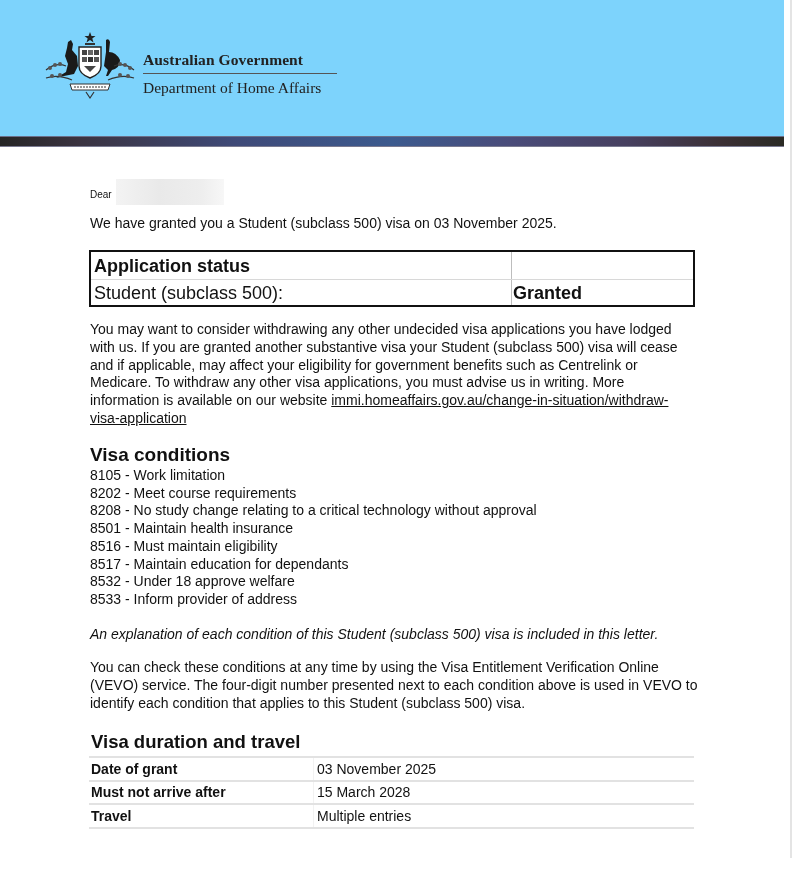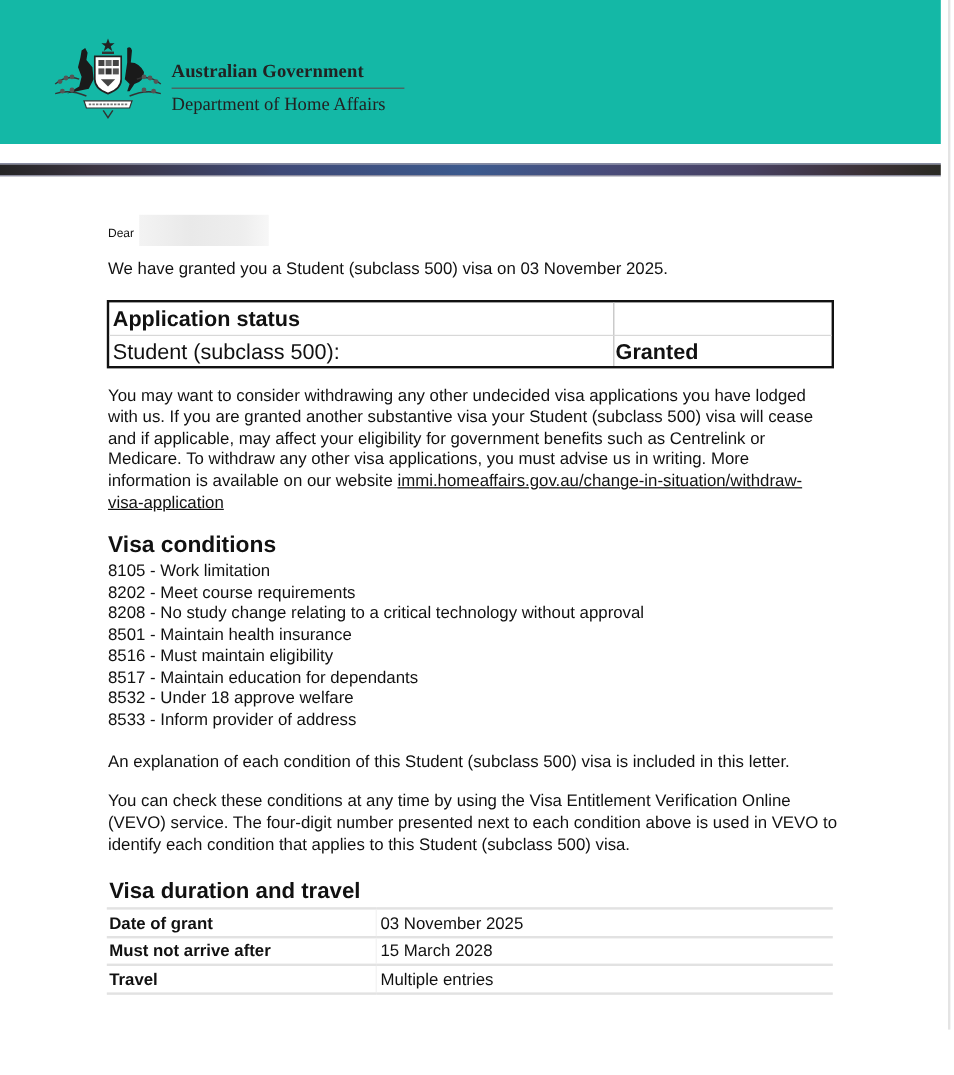--- a/index.html
+++ b/index.html
@@ -2,22 +2,22 @@
 <html><head>
   <meta charset="utf-8">
   <style>
     html, body { margin: 0; padding: 0; }
     body {
       width: 795px; height: 896px; overflow: hidden; background: #ffffff;
       font-family: "Liberation Sans", sans-serif; color: #111;
       position: relative;
     }
     .header {
-      position: absolute; left: 0; top: 0; width: 784px; height: 120px;
-      background: #14b8a6;
+      position: absolute; left: 0; top: 0; width: 784px; height: 136px;
+      background: #7dd3fc;
     }
     .crest { position: absolute; left: 42px; top: 30px; width: 96px; height: 70px; }
     .gov-block { position: absolute; left: 143px; top: 50px; width: 194px; }
     .gov-name {
       font-family: "Liberation Serif", serif; font-weight: bold; font-size: 15.5px;
       color: #222; line-height: 20px; letter-spacing: 0.1px;
     }
     .gov-rule { height: 1px; background: #555; margin: 3px 0 4px 0; width: 194px; }
     .dept-name {
       font-family: "Liberation Serif", serif; font-weight: normal; font-size: 15.5px;
@@ -46,21 +46,21 @@
     }
     .status-table .vdiv { position: absolute; left: 420px; top: 0; bottom: 0; width: 1px; background: #bdbdbd; }
     .status-table .hdiv { position: absolute; left: 0; right: 0; top: 27px; height: 1px; background: #d8d8d8; }
     .status-title { position: absolute; left: 3px; top: 3px; font-size: 18px; font-weight: bold; line-height: 22px; }
     .status-label { position: absolute; left: 3px; top: 30px; font-size: 18px; line-height: 22px; }
     .status-value { position: absolute; left: 422px; top: 30px; font-size: 18px; font-weight: bold; line-height: 22px; }
     .withdraw { top: 321px; width: 600px; }
     .withdraw a { color: #111; text-decoration: underline; }
     .h-conditions { position: absolute; left: 90px; top: 444px; font-size: 19px; font-weight: bold; line-height: 22px; }
     .cond-list { position: absolute; left: 90px; top: 467px; font-size: 14px; line-height: 17.7px; margin: 0; padding: 0; list-style: none; }
-    .explain { top: 626px; }
+    .explain { top: 626px; font-style: italic; }
     .vevo { top: 659px; width: 610px; }
     .h-duration { position: absolute; left: 91px; top: 731px; font-size: 18.5px; font-weight: bold; line-height: 22px; }
     .dur-table { position: absolute; left: 89px; top: 756px; width: 605px; border-collapse: collapse; }
     .dur-table td {
       font-size: 14px; line-height: 18px; height: 21.5px; padding: 0 0 0 2px;
       border-top: 2px solid #e2e2e2; vertical-align: middle;
     }
     .dur-table tr:last-child td { border-bottom: 2px solid #e2e2e2; }
     .dur-table td.k { font-weight: bold; width: 222px; }
     .dur-table td.v { padding-left: 3px; border-left: 1px solid #f2f2f2; }

